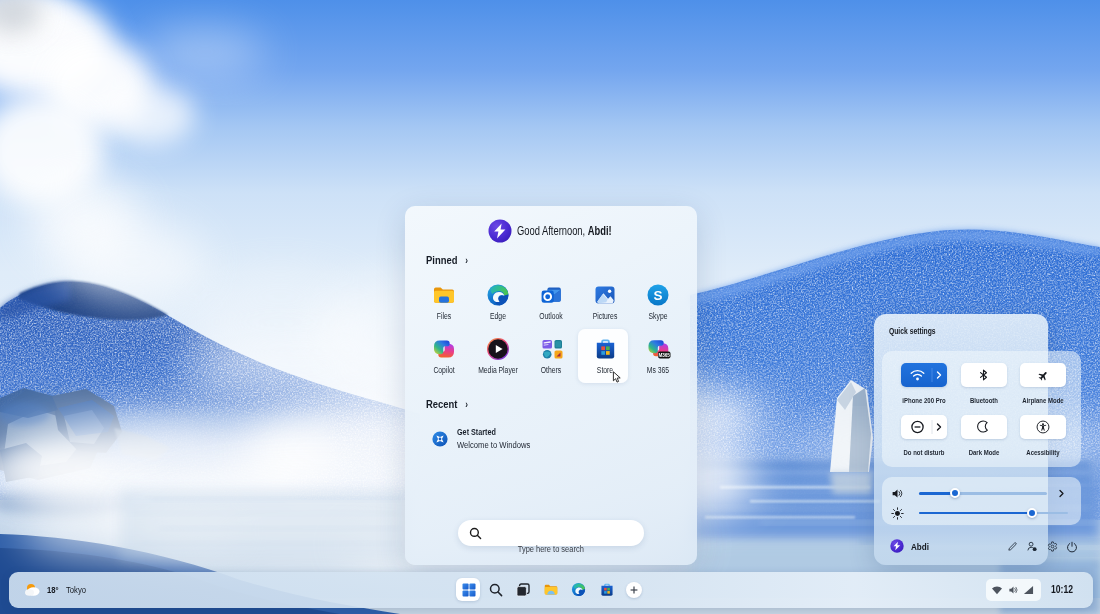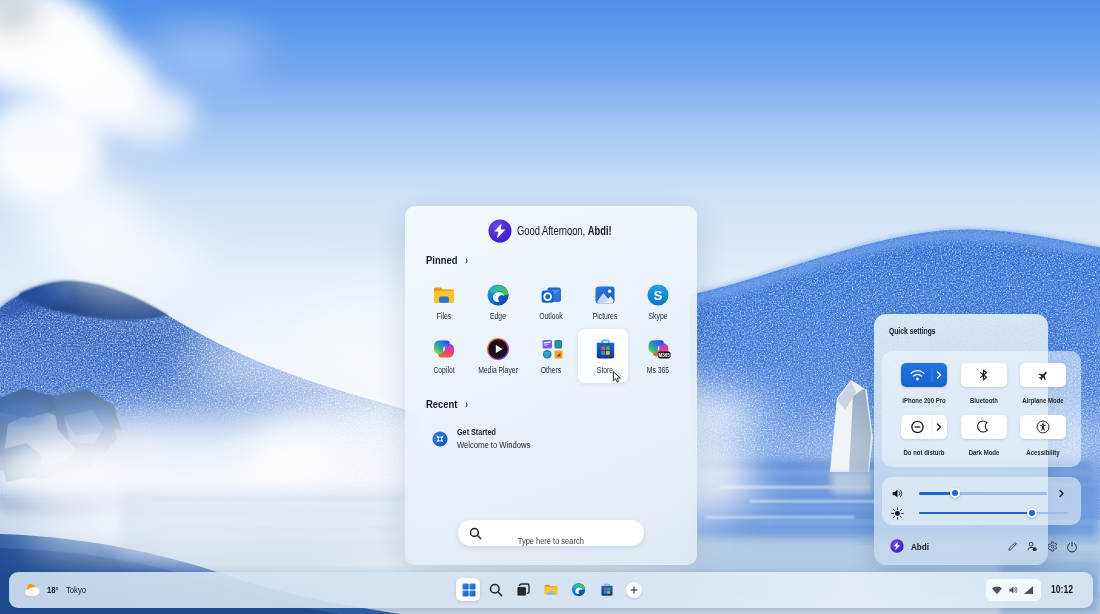--- a/index.html
+++ b/index.html
@@ -377,21 +377,21 @@
     <circle cx="8" cy="8" r="1.4" fill="#1560C8"></circle>
   </svg>
   <div class="abs" style="left:52px;top:221px;font-size:8.5px;font-weight:bold;color:#1a212c;transform:scaleX(0.85);transform-origin:left center">Get Started</div>
   <div class="abs" style="left:52px;top:234px;font-size:8.5px;color:#232a36;transform:scaleX(0.9);transform-origin:left center">Welcome to Windows</div>
 
   <div class="abs" style="left:53px;top:314px;width:186px;height:26px;border-radius:13px;background:#fff;box-shadow:0 2px 6px rgba(50,80,130,0.14)">
     <svg class="abs" style="left:11px;top:6.5px" width="13" height="13" viewBox="0 0 13 13">
       <circle cx="5.4" cy="5.4" r="3.9" fill="none" stroke="#1c1c1c" stroke-width="1.4"></circle>
       <line x1="8.3" y1="8.3" x2="11.6" y2="11.6" stroke="#1c1c1c" stroke-width="1.4" stroke-linecap="round"></line>
     </svg>
-    <div class="abs" style="left:0;top:8px;width:100%;height:100%;display:flex;align-items:center;justify-content:center;font-size:9px;color:#3a3f47">
+    <div class="abs" style="left:0;top:16px;width:100%;height:100%;display:flex;align-items:center;justify-content:center;font-size:9px;color:#3a3f47">
           <span style="display:inline-block;transform:scaleX(0.83)">Type here to search</span>
         </div>
   </div>
 </div>
 
 <div class="qs">
   <div class="abs" style="left:15px;top:12px;font-size:9px;font-weight:bold;color:#14181f;transform:scaleX(0.75);transform-origin:left center">Quick settings</div>
 
   <div class="qsbox" style="left:8px;top:37px;width:199px;height:116px"></div>
 

